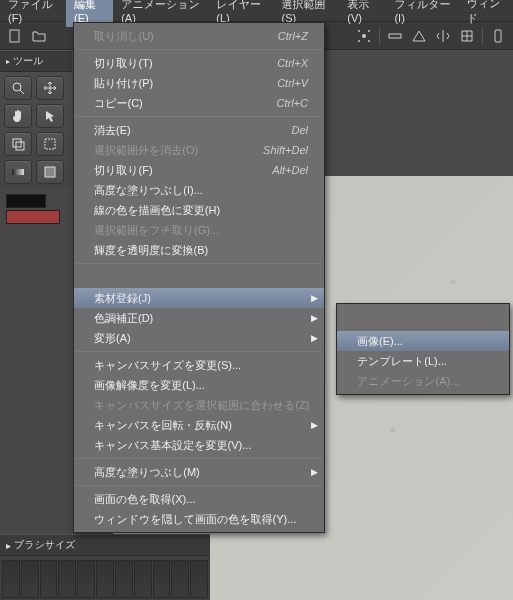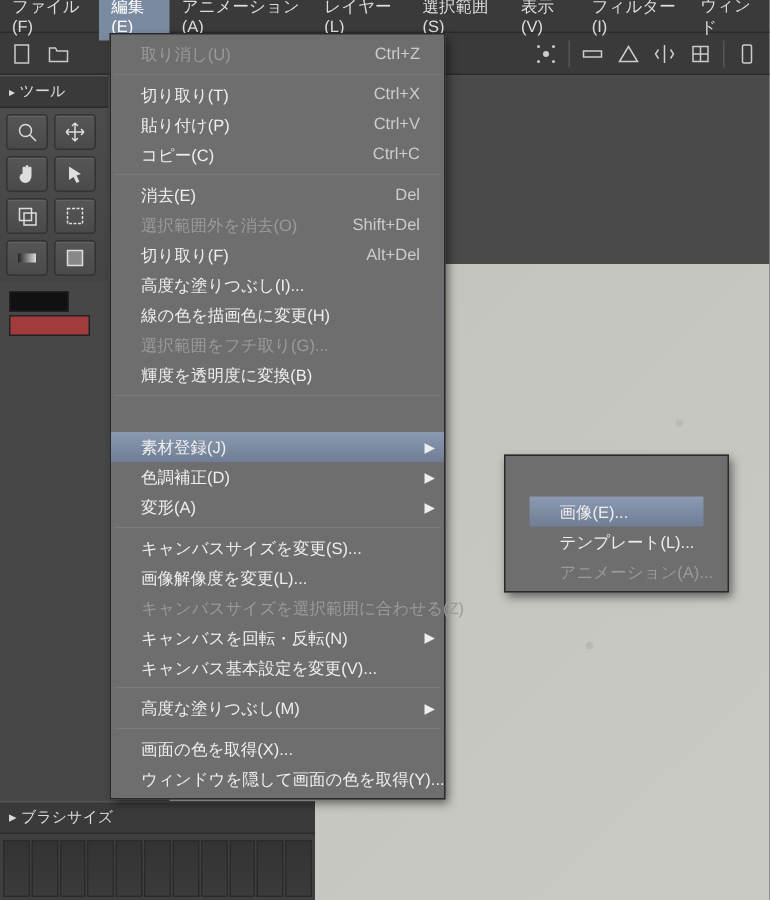--- a/index.html
+++ b/index.html
@@ -31,30 +31,30 @@
 .canvas-bg { position: absolute; left: 112px; top: 50px; right: 0; bottom: 0; background: #4a4a4a; }
 .texture { position: absolute; left: 113px; top: 176px; right: 0; bottom: 0; background: #c9c9c4; background-image:
   radial-gradient(circle at 20% 30%, rgba(0,0,0,.1) 0 2px, transparent 3px),
   radial-gradient(circle at 70% 60%, rgba(0,0,0,.08) 0 2px, transparent 3px),
   radial-gradient(circle at 40% 80%, rgba(0,0,0,.07) 0 3px, transparent 4px),
   radial-gradient(circle at 85% 25%, rgba(0,0,0,.06) 0 2px, transparent 3px),
   radial-gradient(circle at 10% 70%, rgba(0,0,0,.07) 0 2px, transparent 3px),
   linear-gradient(135deg, rgba(0,0,0,.03), rgba(255,255,255,.02));
 }
 
-.dropdown { position: absolute; left: 73px; top: 22px; width: 224px; background: #6e6e6e; border: 1px solid #2a2a2a; box-shadow: 2px 3px 6px rgba(0,0,0,.5); padding: 3px 0; font-size: 11px; color: #eee; }
+.dropdown { position: absolute; left: 73px; top: 22px; width: 252px; background: #6e6e6e; border: 1px solid #2a2a2a; box-shadow: 2px 3px 6px rgba(0,0,0,.5); padding: 3px 0; font-size: 11px; color: #eee; }
 .dd-item { display: flex; align-items: center; padding: 3px 16px 3px 20px; height: 20px; position: relative; }
 .dd-item .lbl { flex: 1; white-space: nowrap; }
-.dd-item .sc { color: #ccc; font-size: 11px; }
+.dd-item .sc { color: #ccc; font-size: 11px; font-style: italic; }
 .dd-item.disabled { color: #9a9a9a; }
 .dd-item.hover { background: linear-gradient(#8b9ab0,#6f7e95); margin-top: 24px; }
 .dd-item .arrow { position: absolute; right: 6px; font-size: 9px; }
 .dd-sep { height: 1px; background: #5a5a5a; margin: 3px 2px; border-bottom: 1px solid #7a7a7a; }
 
-.submenu { position: absolute; left: 336px; top: 303px; width: 150px; background: #6e6e6e; border: 1px solid #2a2a2a; box-shadow: 2px 3px 6px rgba(0,0,0,.5); padding: 3px 16px; font-size: 11px; color: #eee; }
+.submenu { position: absolute; left: 336px; top: 303px; width: 174px; background: #6e6e6e; border: 1px solid #2a2a2a; box-shadow: 2px 3px 6px rgba(0,0,0,.5); padding: 3px 0; font-size: 11px; color: #eee; }
 
 svg { width: 16px; height: 16px; }
 </style>
 </head>
 <body>
 
 <div class="menubar">
   <div class="mitem">ファイル(F)</div>
   <div class="mitem active">編集(E)</div>
   <div class="mitem">アニメーション(A)</div>

